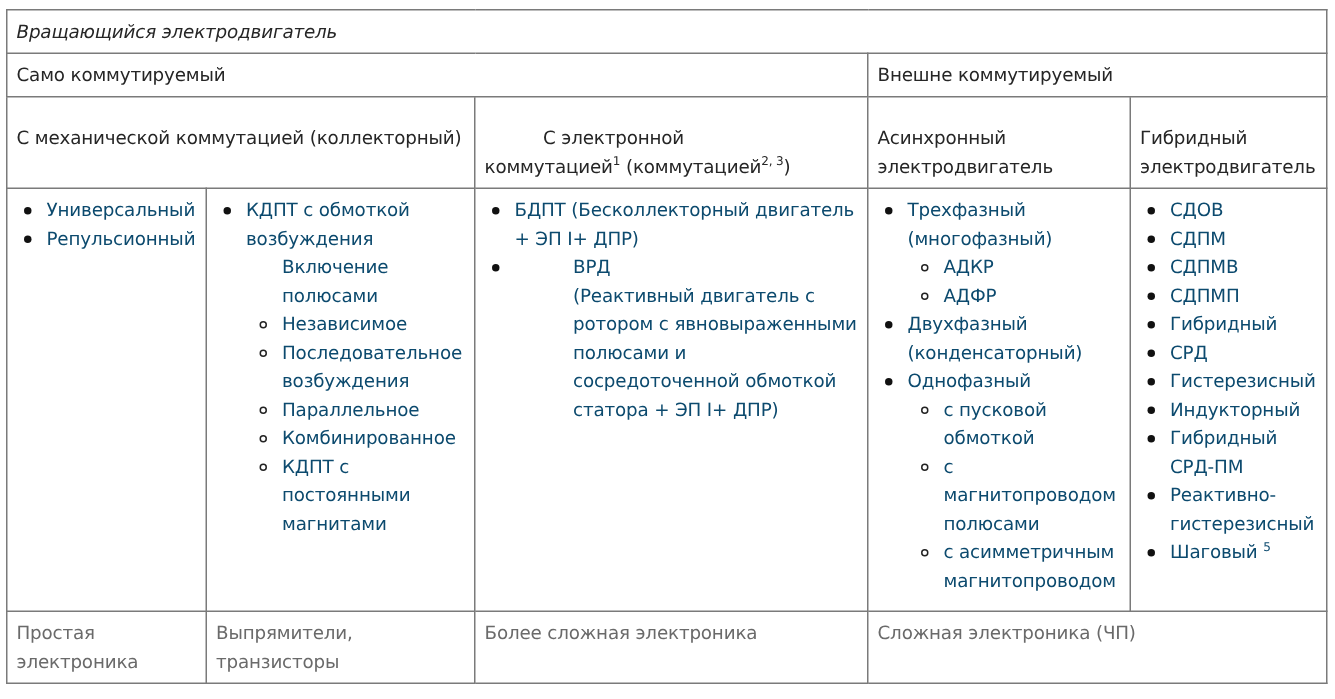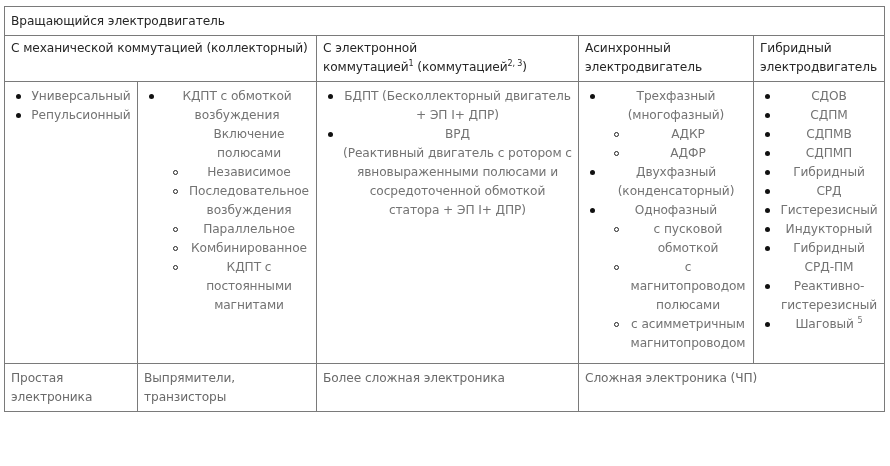--- a/index.html
+++ b/index.html
@@ -31,33 +31,32 @@
     table.motor-table td {
       border: 1px solid #7a7a7a;
       vertical-align: top;
       padding: 5px 6px 4px 6px;
       font-size: 12.2px;
       line-height: 19px;
       letter-spacing: -0.1px;
     }
     td.hdr { color: #262626; }
     td.body-cell {
-      color: #737373;
+      color: #0c4a6e;
       padding-top: 3px;
       font-size: 12px;
-      text-align: center;
     }
     td.foot {
       color: #6a6a6a;
       font-size: 12px;
       padding-top: 8px;
     }
-    tr.r1 td { height: 17px; }
+    tr.r1 td { height: 17px; font-style: italic; }
     tr.r2 td { height: 17px; }
-    tr.r3 td { height: 34px; padding-top: 3px; }
+    tr.r3 td { height: 34px; padding-top: 18px; }
     tr.r4 td { height: 17px; }
     tr.r5 td { height: 272px; }
     tr.r6 td { height: 38px; }
     sup {
       font-size: 8px;
       line-height: 0;
       vertical-align: 5px;
     }
     ul.l1 {
       margin: 0;
@@ -93,39 +92,43 @@
       width: 3px;
       height: 3px;
       border-radius: 50%;
       border: 1px solid #222222;
       background: #ffffff;
     }
     .sub-heading {
       display: block;
       padding-left: 24px;
     }
-    .block { display: block; }
+    .block { display: block; margin-left: 39px; }
   </style>
 </head>
 <body>
 
 <table class="motor-table">
   <colgroup>
     <col class="c1">
       <col class="c2">
       <col class="c3">
       <col class="c4">
       <col class="c5">
   </colgroup>
 
   <tbody>
       <tr class="r1">
     <td class="hdr" colspan="5">Вращающийся электродвигатель</td>
   </tr>
 
+  <tr class="r2">
+    <td class="hdr" colspan="3">Само коммутируемый</td>
+    <td class="hdr" colspan="2">Внешне коммутируемый</td>
+  </tr>
 
   <tr class="r3">
     <td class="hdr" colspan="2">С механической коммутацией (коллекторный)</td>
     <td class="hdr">
       <span class="block">С электронной</span>
       <span>коммутацией</span><sup>1</sup><span> (коммутацией</span><sup>2, 3</sup><span>)</span>
     </td>
     <td class="hdr">Асинхронный электродвигатель</td>
     <td class="hdr">Гибридный электродвигатель</td>
   </tr>

